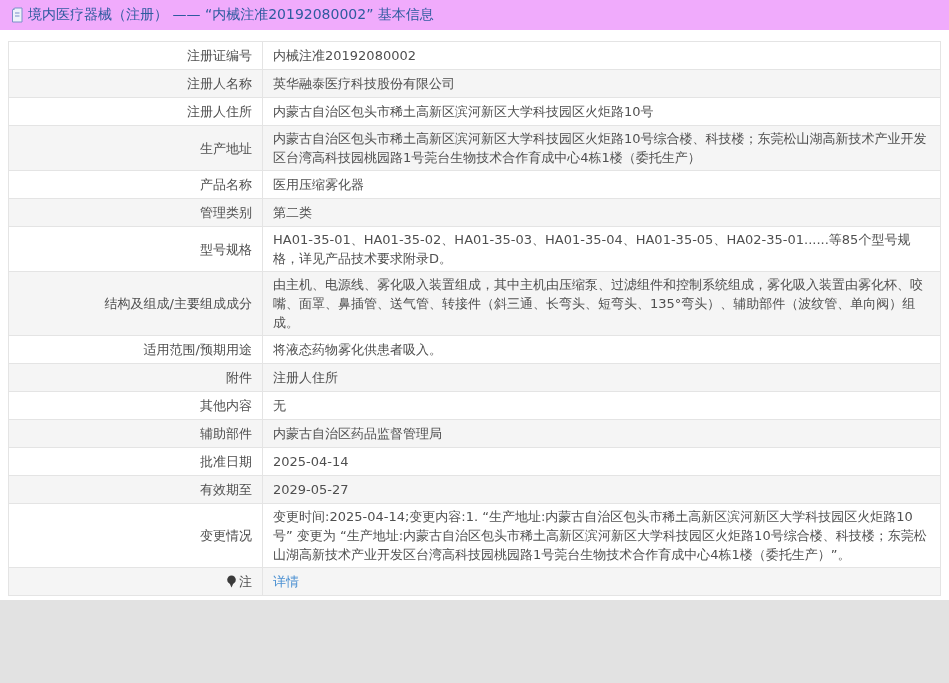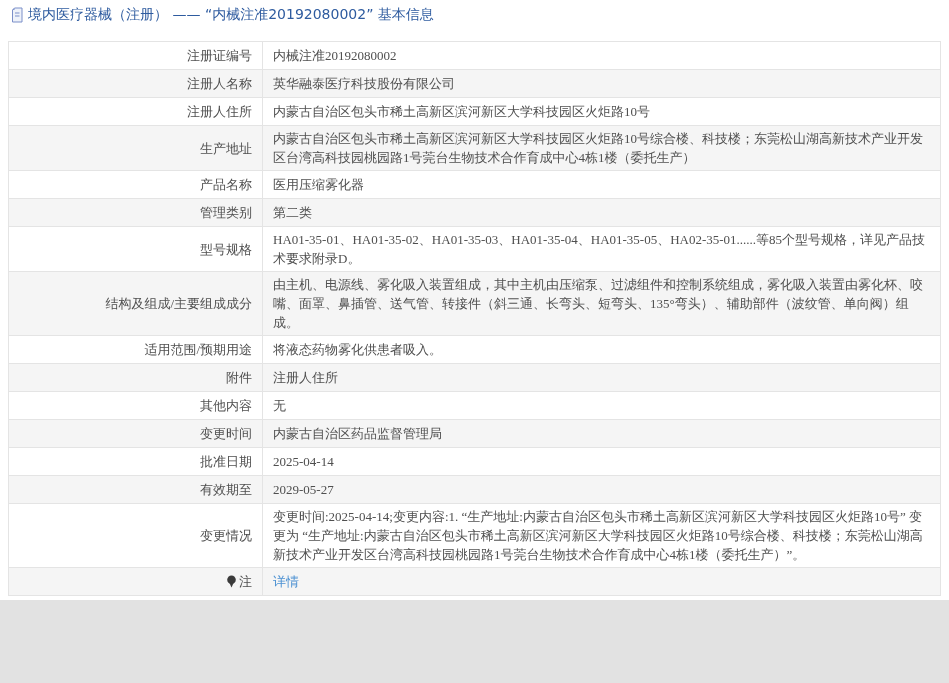--- a/index.html
+++ b/index.html
@@ -8,21 +8,21 @@
   }
   body {
     width: 949px;
     height: 683px;
     overflow: hidden;
     background: #e2e2e2;
     font-family: "DejaVu Sans", "Liberation Sans", sans-serif;
   }
   .page-header {
     height: 30px;
-    background: #ffffff;
+    background: #f0abfc;
     display: flex;
     align-items: center;
     padding: 0 10px;
     text-align: center;
   }
   .doc-icon {
     width: 14px;
     height: 16px;
     margin-right: 4px;
     flex: 0 0 auto;
@@ -44,21 +44,20 @@
     table-layout: fixed;
     font-size: 13px;
     color: #4f4f4f;
   }
   table.info-table td {
     border: 1px solid #e4e4e4;
     padding: 3px 10px;
     height: 21px;
     line-height: 19px;
     vertical-align: middle;
-    font-family: Liberation Serif, serif;
   }
   td.label-cell {
     width: 232px;
     text-align: right;
     padding-right: 12px;
     white-space: nowrap;
   }
   td.value-cell {
     word-break: break-all;
   }
@@ -138,21 +137,21 @@
         </tr>
         <tr data-name="table-row">
           <td class="label-cell" data-name="row-label"><span data-name="row-label-text">附件</span></td>
           <td class="value-cell" data-name="row-value">注册人住所</td>
         </tr>
         <tr data-name="table-row">
           <td class="label-cell" data-name="row-label"><span data-name="row-label-text">其他内容</span></td>
           <td class="value-cell" data-name="row-value">无</td>
         </tr>
         <tr data-name="table-row">
-          <td class="label-cell" data-name="row-label"><span data-name="row-label-text">变更时间</span></td>
+          <td class="label-cell" data-name="row-label"><span data-name="row-label-text">辅助部件</span></td>
           <td class="value-cell" data-name="row-value">内蒙古自治区药品监督管理局</td>
         </tr>
         <tr data-name="table-row">
           <td class="label-cell" data-name="row-label"><span data-name="row-label-text">批准日期</span></td>
           <td class="value-cell" data-name="row-value">2025-04-14</td>
         </tr>
         <tr data-name="table-row">
           <td class="label-cell" data-name="row-label"><span data-name="row-label-text">有效期至</span></td>
           <td class="value-cell" data-name="row-value">2029-05-27</td>
         </tr>

